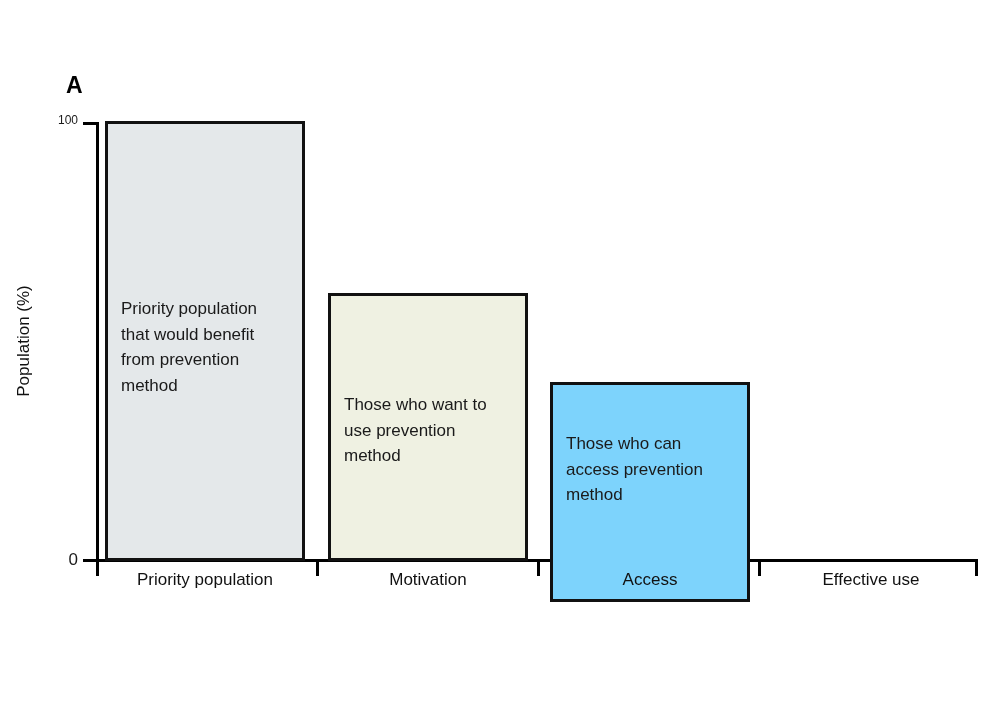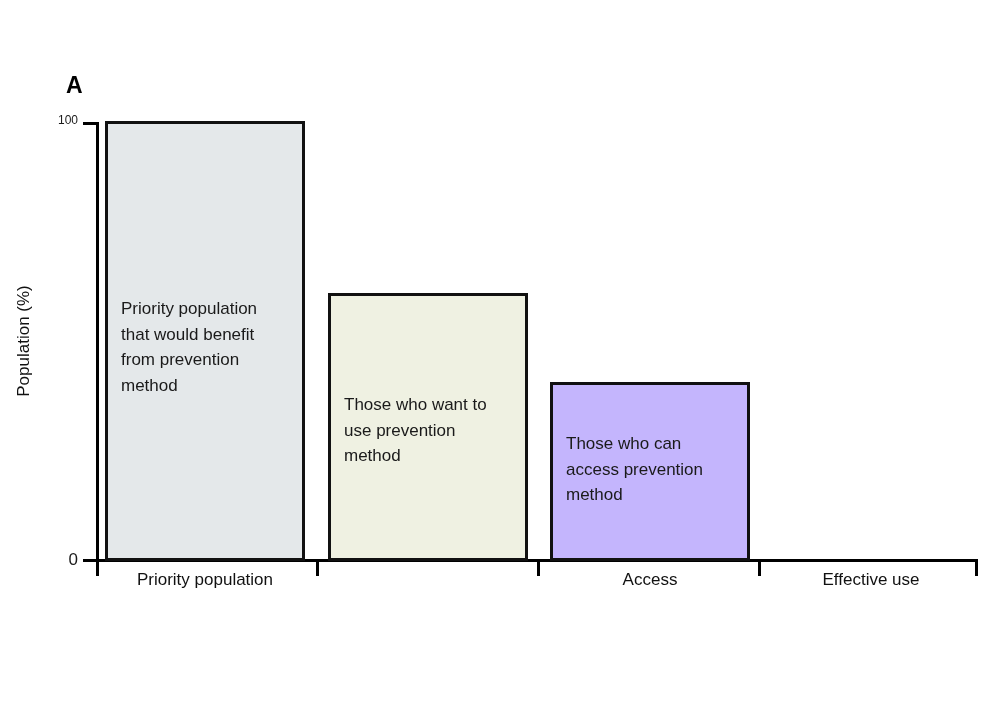--- a/index.html
+++ b/index.html
@@ -151,24 +151,25 @@
 from prevention
 method</div>
   </div>
 
   <div class="bar" style="left:328px; top:293px; width:200px; height:268px; background:#eff1e2;">
     <div class="bar-text" style="top:96px;">Those who want to
 use prevention
 method</div>
   </div>
 
-  <div class="bar" style="left:550px; top:382px; width:200px; height:179px; background:#c4b5fd;padding-left:35px;">
+  <div class="bar" style="left:550px; top:382px; width:200px; height:220px; background:#7dd3fc;padding-left:35px;">
     <div class="bar-text" style="top:46px;">Those who can
 access prevention
 method</div>
   </div>
 
 
   <div class="catlabel" style="left:105px; width:200px;">Priority population</div>
+  <div class="catlabel" style="left:328px; width:200px;">Motivation</div>
   <div class="catlabel" style="left:771px; width:200px;">Effective use</div>
   <div class="catlabel" style="left:550px; width:200px;">Access</div>
 
 </div>
 
 </body></html>

